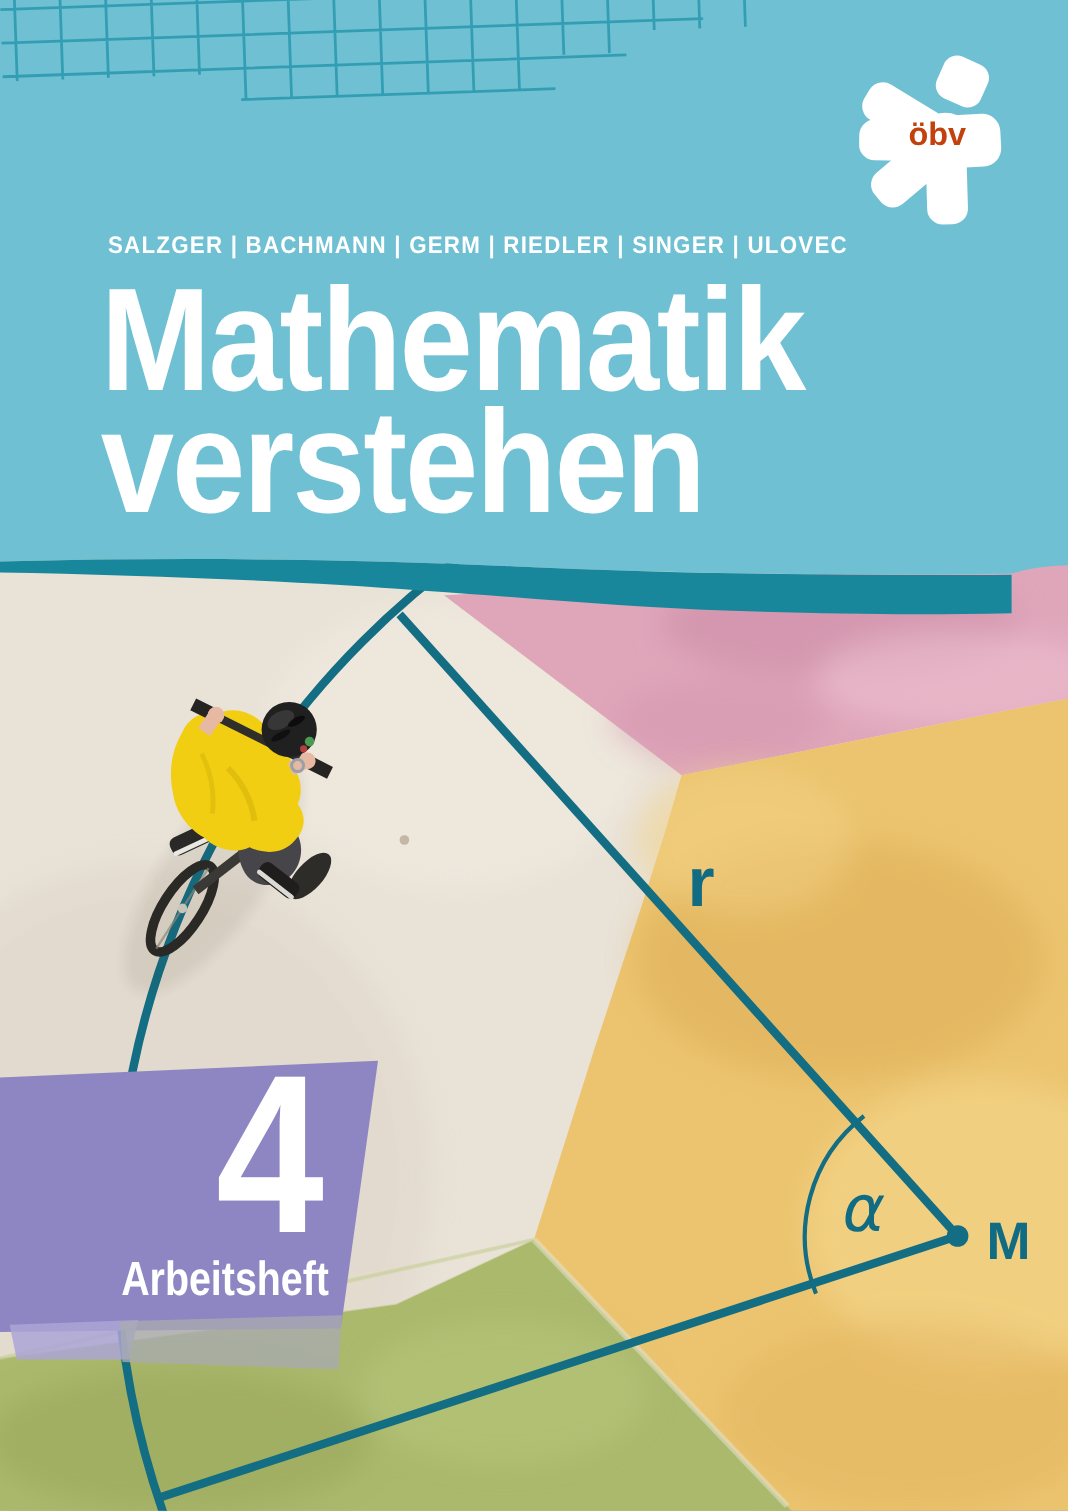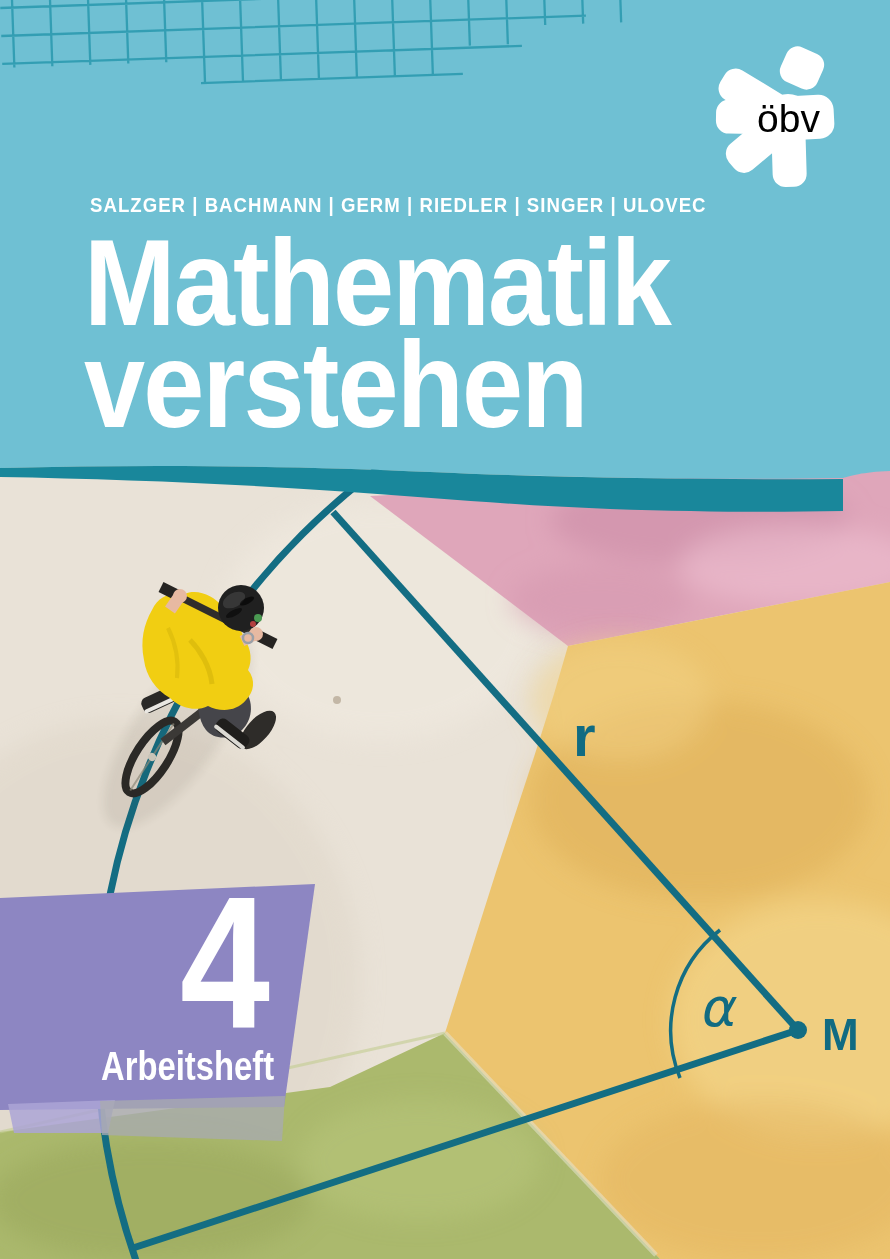--- a/index.html
+++ b/index.html
@@ -13,21 +13,21 @@
     left:90px; top:194px; color:#fff; font-size:20px; font-weight:bold;
     letter-spacing:1.1px; transform:scaleX(.93); transform-origin:left top;
     white-space:nowrap;
   }
   .title{
     left:84px; top:232px; color:#fff; font-weight:bold; font-size:122px;
     line-height:102px; letter-spacing:-2px; transform:scaleX(.9);
     transform-origin:left top; margin:0;
   }
   .logo-text{
-    left:757px; top:97px; color:#000000; font-size:39px; font-weight:normal;
+    left:757px; top:97px; color:#c2410c; font-size:27px; font-weight:bold;
     letter-spacing:0px;
   }
   .lbl{color:#116b82; white-space:nowrap;}
   .lbl-r{left:573px; top:702px; font-size:58px; font-weight:bold;}
   .lbl-alpha{left:702px; top:976px; font-size:54px; font-style:italic; font-family:"DejaVu Sans",sans-serif;}
   .lbl-m{left:822px; top:1010px; font-size:44px; font-weight:bold;}
   .edition-number{
     left:150px; top:882px; width:150px; text-align:center; color:#fff;
     font-size:188px; font-weight:bold; line-height:160px;
     transform:scaleX(.86); transform-origin:center top;

